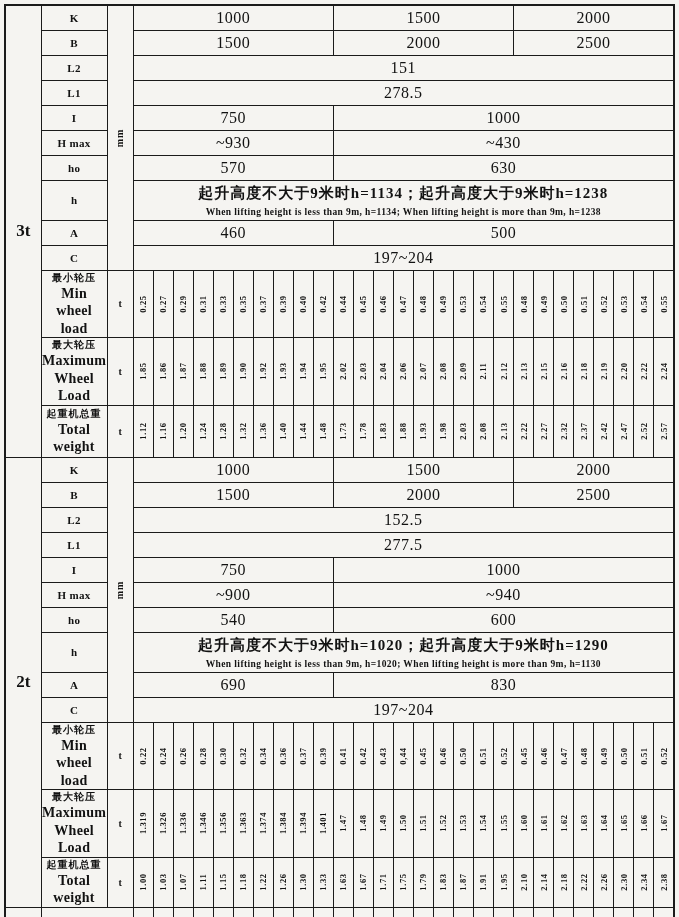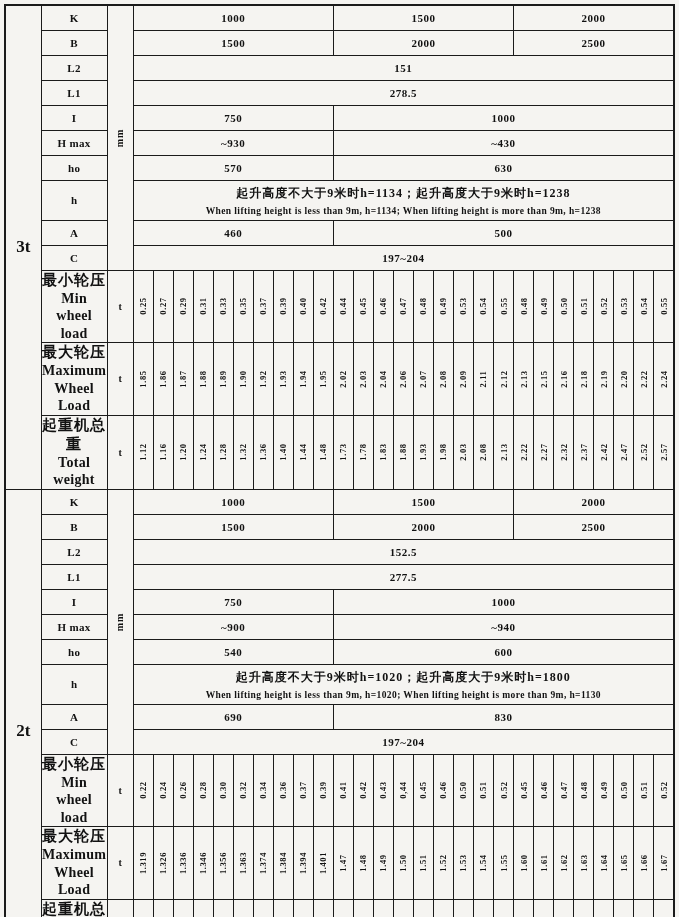--- a/index.html
+++ b/index.html
@@ -12,26 +12,26 @@
   col.c-unit{width:26px}
   col.c-d{width:20px}
   tr.rd{height:25px}
   tr.rh{height:40px}
   tr.rl3{height:52px}
   tr.rl2{height:39px}
   tr.rfl{height:54px}
   tr.rflk{height:47px}
   .side{font-weight:bold;font-size:17px}
   .param{font-weight:bold;font-size:11px;letter-spacing:0.3px}
-  .dimv{font-weight:bold;font-size:11px;letter-spacing:0.5px}
+  .dimv{font-weight:normal;font-size:16px;letter-spacing:0.5px}
   .note{font-weight:bold}
-  .note-cn{font-size:12px;letter-spacing:1px}
+  .note-cn{font-size:15px;letter-spacing:1px}
   .note-en{font-size:9.5px;letter-spacing:0.4px;margin-top:4px}
   .loadlab{font-weight:bold}
-  .lab-cn{font-size:15px;letter-spacing:1px}
+  .lab-cn{font-size:10px;letter-spacing:1px}
   .lab-en{font-size:14px;letter-spacing:0.3px;line-height:1.25}
   .tunit{font-weight:bold;font-size:10px}
   .vcell,.ucell,.fside,.spanlab{position:relative}
   .rot{position:absolute;left:50%;top:50%;transform:translate(-50%,-50%) rotate(-90deg);white-space:nowrap;text-align:center;line-height:1.2}
   .num{font-size:8.5px;font-weight:bold;letter-spacing:0.6px}
   .footnum{font-size:9px}
   .unit{font-size:10px;font-weight:bold;letter-spacing:1px}
   .sidelab{font-size:9px;font-weight:bold}
   .sidelab div{line-height:1.5}
   .spanlabel{font-size:10px;font-weight:bold}
@@ -432,21 +432,21 @@
           <td class="dimv" colspan="17">~940</td>
         </tr>
         <tr class="rd">
           <td class="param">ho</td>
           <td class="dimv" colspan="10">540</td>
           <td class="dimv" colspan="17">600</td>
         </tr>
         <tr class="rh">
           <td class="param">h</td>
           <td class="note" colspan="27">
-            <div class="note-cn">起升高度不大于9米时h=1020；起升高度大于9米时h=1800</div>
+            <div class="note-cn">起升高度不大于9米时h=1020；起升高度大于9米时h=1290</div>
             <div class="note-en">When lifting height is less than 9m, h=1020; When lifting height is more than 9m, h=1130</div>
           </td>
         </tr>
         <tr class="rd">
           <td class="param">A</td>
           <td class="dimv" colspan="10">690</td>
           <td class="dimv" colspan="17">830</td>
         </tr>
         <tr class="rd">
           <td class="param">C</td>

